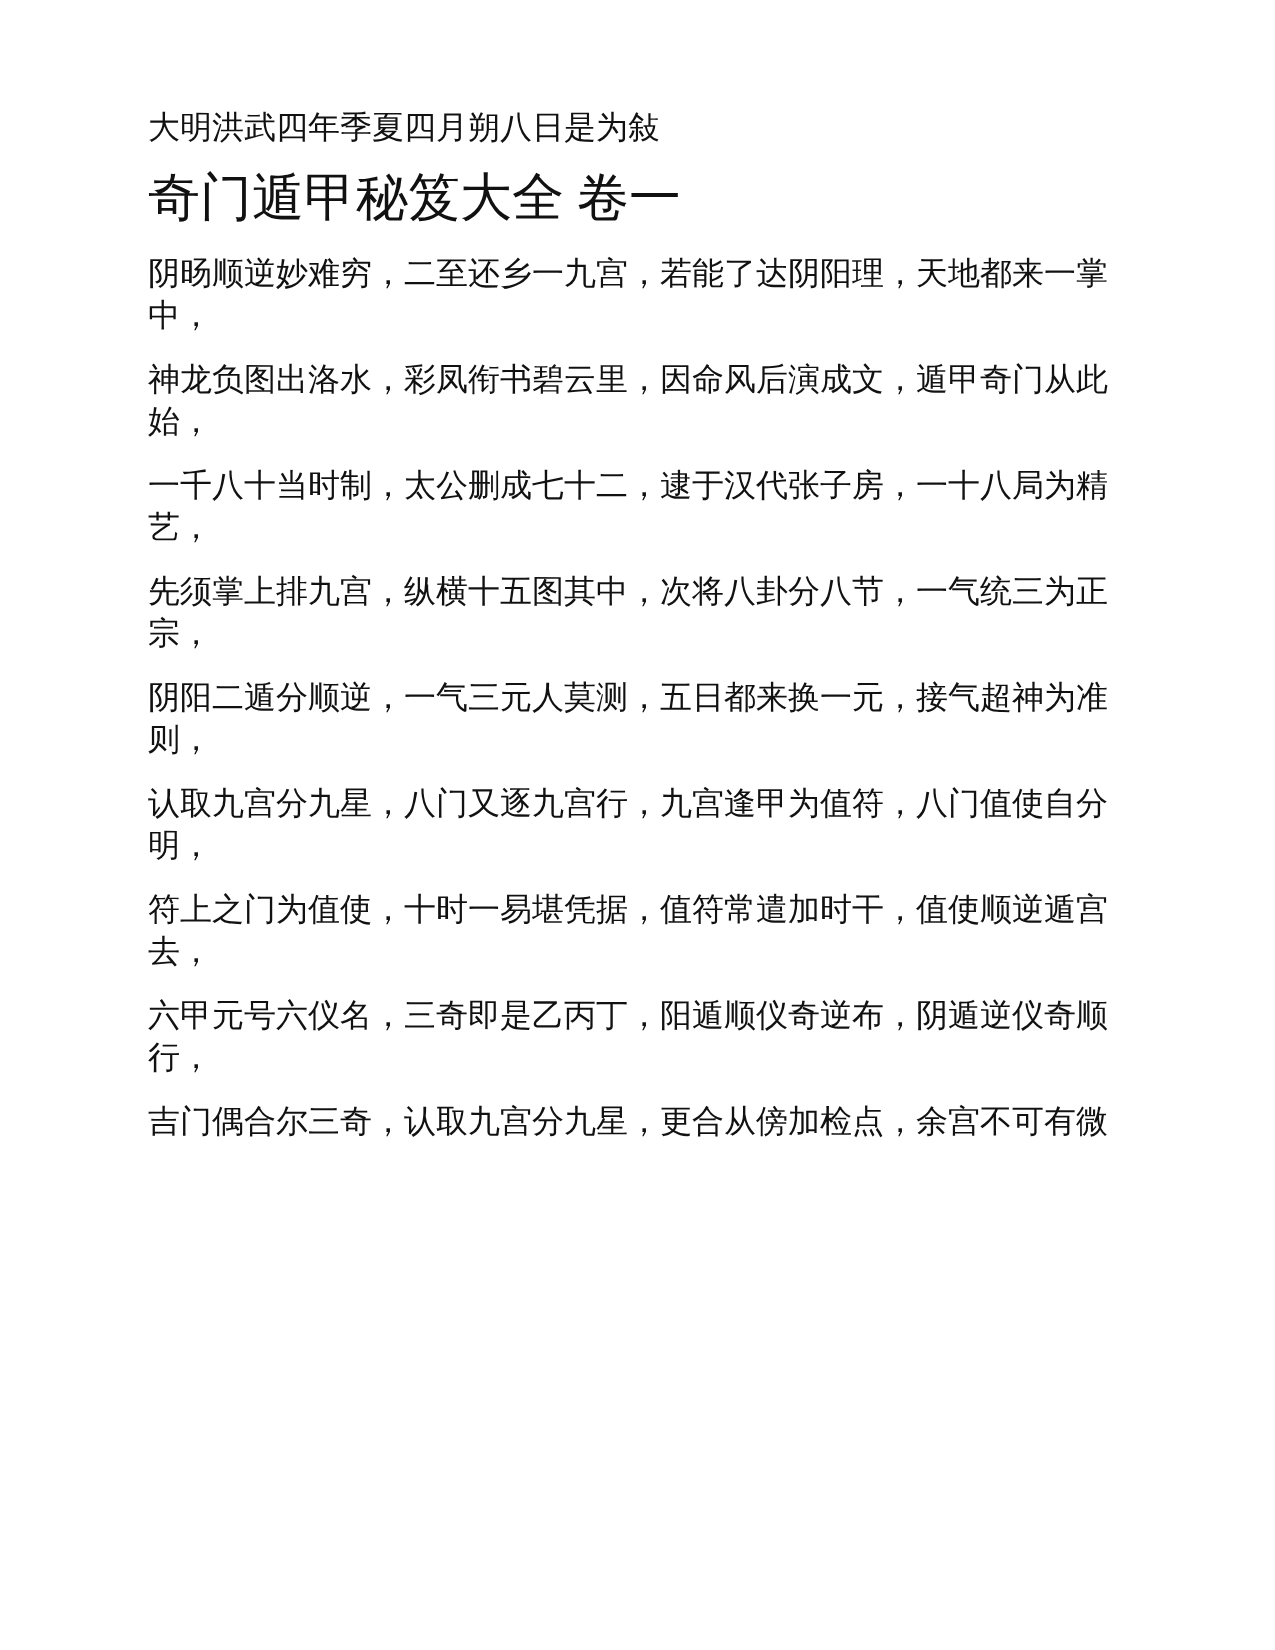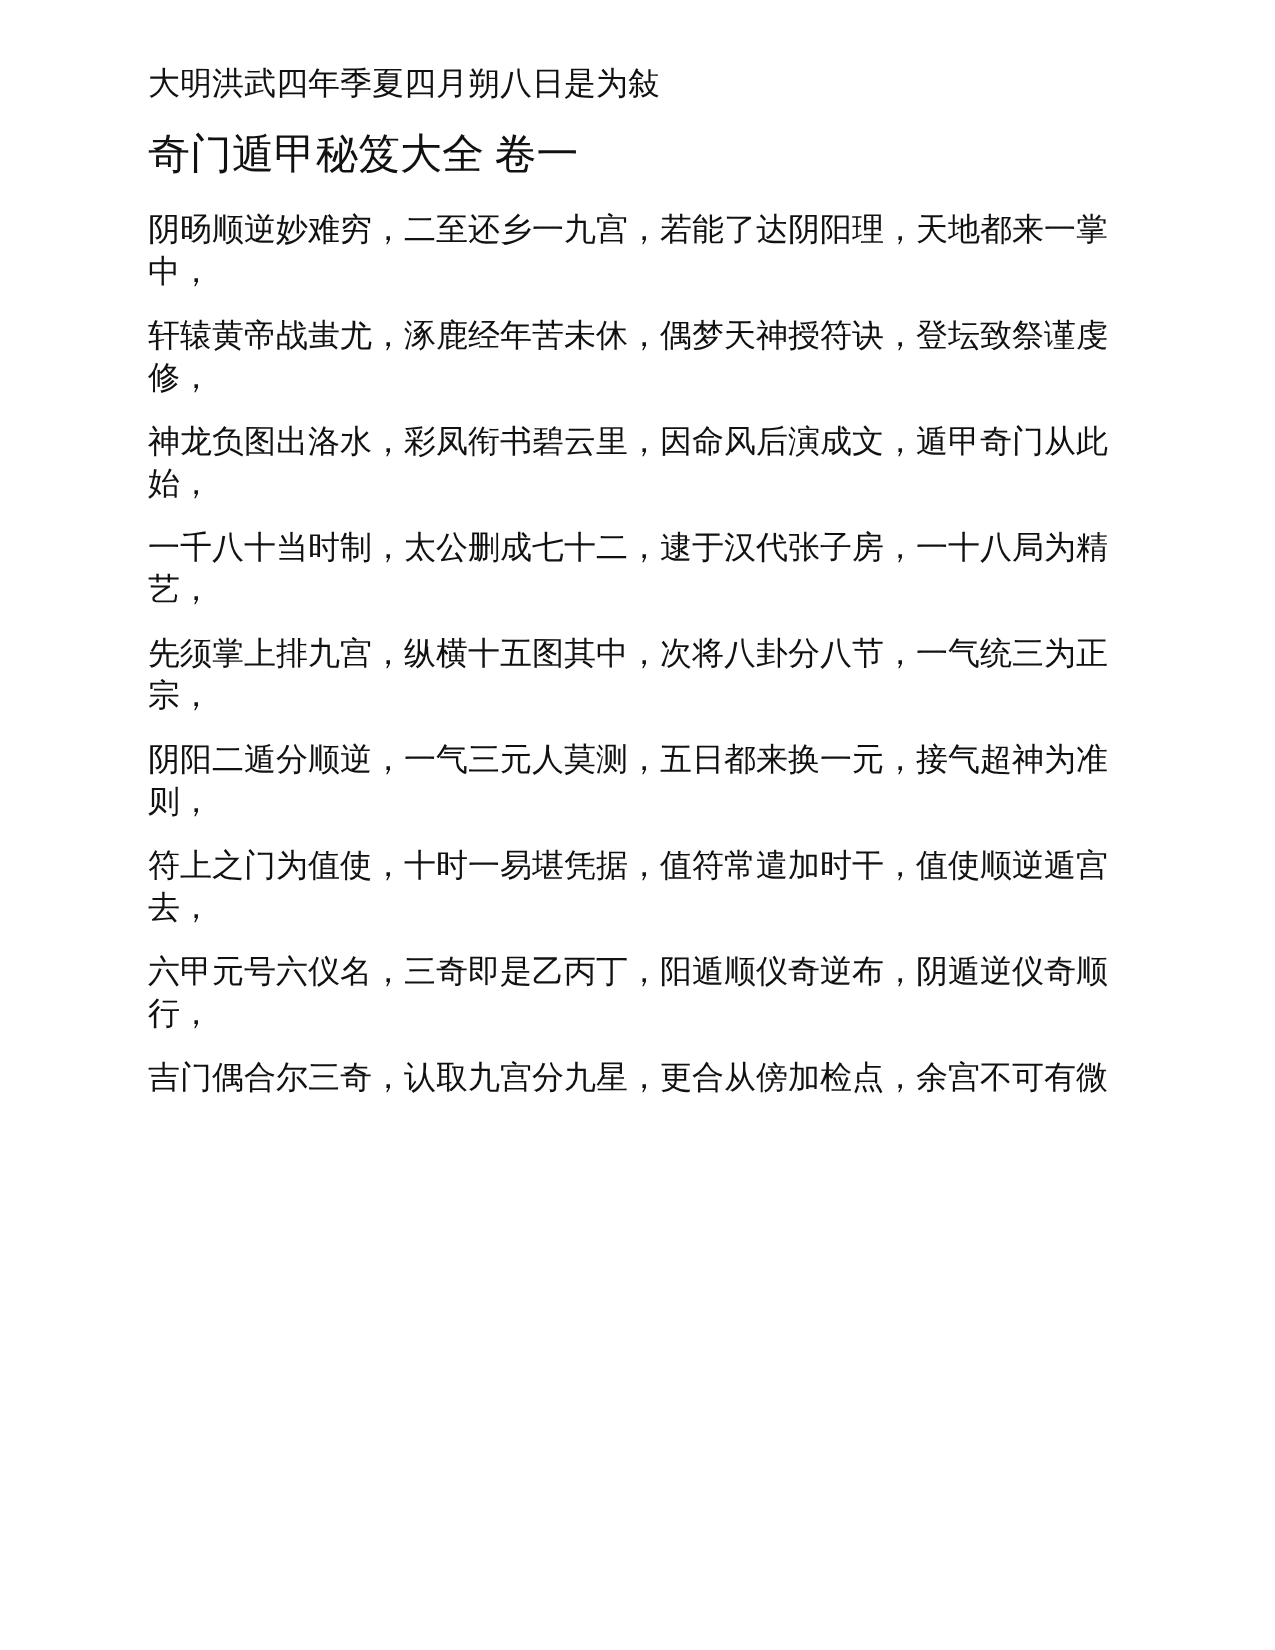--- a/index.html
+++ b/index.html
@@ -11,60 +11,60 @@
     width: 1275px;
     height: 1650px;
     overflow: hidden;
     position: relative;
     font-family: "Liberation Serif", "DejaVu Serif", serif;
     color: #111111;
   }
   .page {
     position: absolute;
     left: 148px;
-    top: 0;
+    top: 14px;
     width: 982px;
-    padding-top: 62px;
+    padding-top: 92px;
     font-size: 32px;
     line-height: 42px;
   }
   .page p {
     margin: 0 0 22px 0;
     text-align: left;
     word-break: normal;
   }
   .doc-title {
-    font-size: 42px;
+    font-size: 52px;
     line-height: 56px;
     text-align: center;
     margin: 0 0 26px 0 !important;
     font-weight: normal;
   }
 </style>
 </head>
 <body>
 
 <div class="page">
   <p>大明洪武四年季夏四月朔八日是为敍</p>
   <p class="doc-title">奇门遁甲秘笈大全 卷一</p>
 
   <div>
 
       <p>阴旸顺逆妙难穷，二至还乡一九宫，若能了达阴阳理，天地都来一掌中，</p>
 
-      <p>轩辕黄帝战蚩尤，涿鹿经年苦未休，偶梦天神授符诀，登坛致祭谨虔修，</p>
 
       <p>神龙负图出洛水，彩凤衔书碧云里，因命风后演成文，遁甲奇门从此始，</p>
 
       <p>一千八十当时制，太公删成七十二，逮于汉代张子房，一十八局为精艺，</p>
 
       <p>先须掌上排九宫，纵横十五图其中，次将八卦分八节，一气统三为正宗，</p>
 
       <p>阴阳二遁分顺逆，一气三元人莫测，五日都来换一元，接气超神为准则，</p>
 
+      <p>认取九宫分九星，八门又逐九宫行，九宫逢甲为值符，八门值使自分明，</p>
 
       <p>符上之门为值使，十时一易堪凭据，值符常遣加时干，值使顺逆遁宫去，</p>
 
       <p>六甲元号六仪名，三奇即是乙丙丁，阳遁顺仪奇逆布，阴遁逆仪奇顺行，</p>
 
       <p>吉门偶合尔三奇，认取九宫分九星，更合从傍加检点，余宫不可有微</p>
     </div>
 </div>
 
 </body></html>

